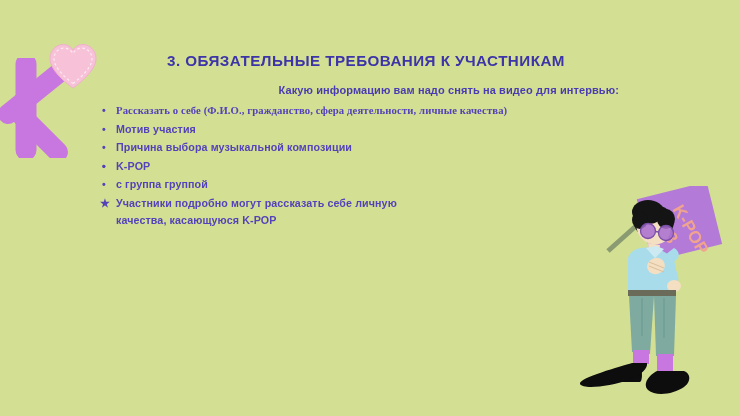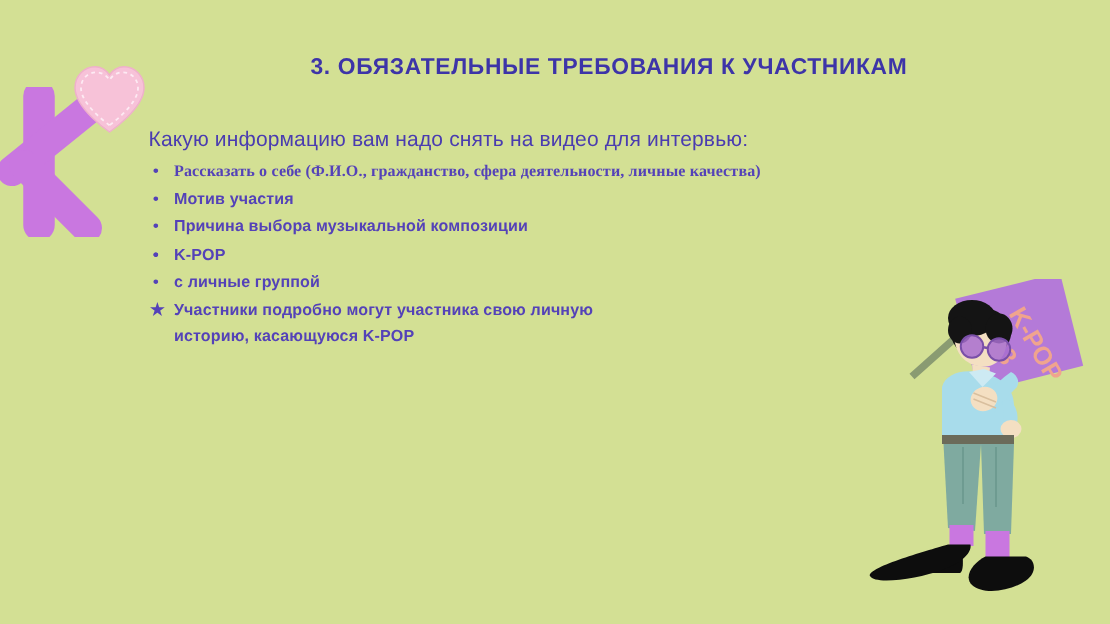--- a/index.html
+++ b/index.html
@@ -33,43 +33,43 @@
     top: 41px;
     width: 52px;
     height: 50px;
     pointer-events: none;
   }
 
   
   .slide-title {
     position: absolute;
     left: 167px;
-    top: 36px;
+    top: 52px;
     width: 500px;
     font-size: 15.2px;
     font-weight: bold;
     letter-spacing: 0.45px;
     color: #3d34a8;
     white-space: nowrap;
-    margin-left: 40px;
   }
 
   
   .body-block {
     position: absolute;
     left: 99px;
     top: 84px;
     width: 520px;
   }
   .lead {
-    font-size: 14px;
-    font-weight: normal;
+    font-size: 11px;
+    font-weight: bold;
     color: #4a3cb0;
     margin: 0 0 6px 0;
     letter-spacing: 0.1px;
+    text-align: right;
   }
   ul.bullets {
     list-style: none;
     margin: 0;
     padding: 0;
   }
   ul.bullets > li {
     position: relative;
     padding-left: 17px;
     margin-bottom: 2px;
@@ -159,27 +159,27 @@
         <span class="marker">•</span>
       </li>
 
       <li>
         <span class="marker">•</span>
         <span class="cont">K-POP</span>
       </li>
 
       <li>
         <span class="marker">•</span>
-        <span class="cont">с личные группой</span>
+        <span class="cont">с группа группой</span>
       </li>
 
       <li>
         <span class="marker star">★</span>
-        <span>Участники подробно могут участника свою личную</span>
-        <span class="cont">историю, касающуюся K-POP</span>
+        <span>Участники подробно могут рассказать себе личную</span>
+        <span class="cont">качества, касающуюся K-POP</span>
       </li>
 
     </ul>
   </div>
 
   <div class="illustration">
     <svg viewBox="0 0 184 230" width="184" height="230" aria-hidden="true">
 
       <g>
         <line x1="52" y1="65" x2="108" y2="15" stroke="#8a9b72" stroke-width="5"></line>

